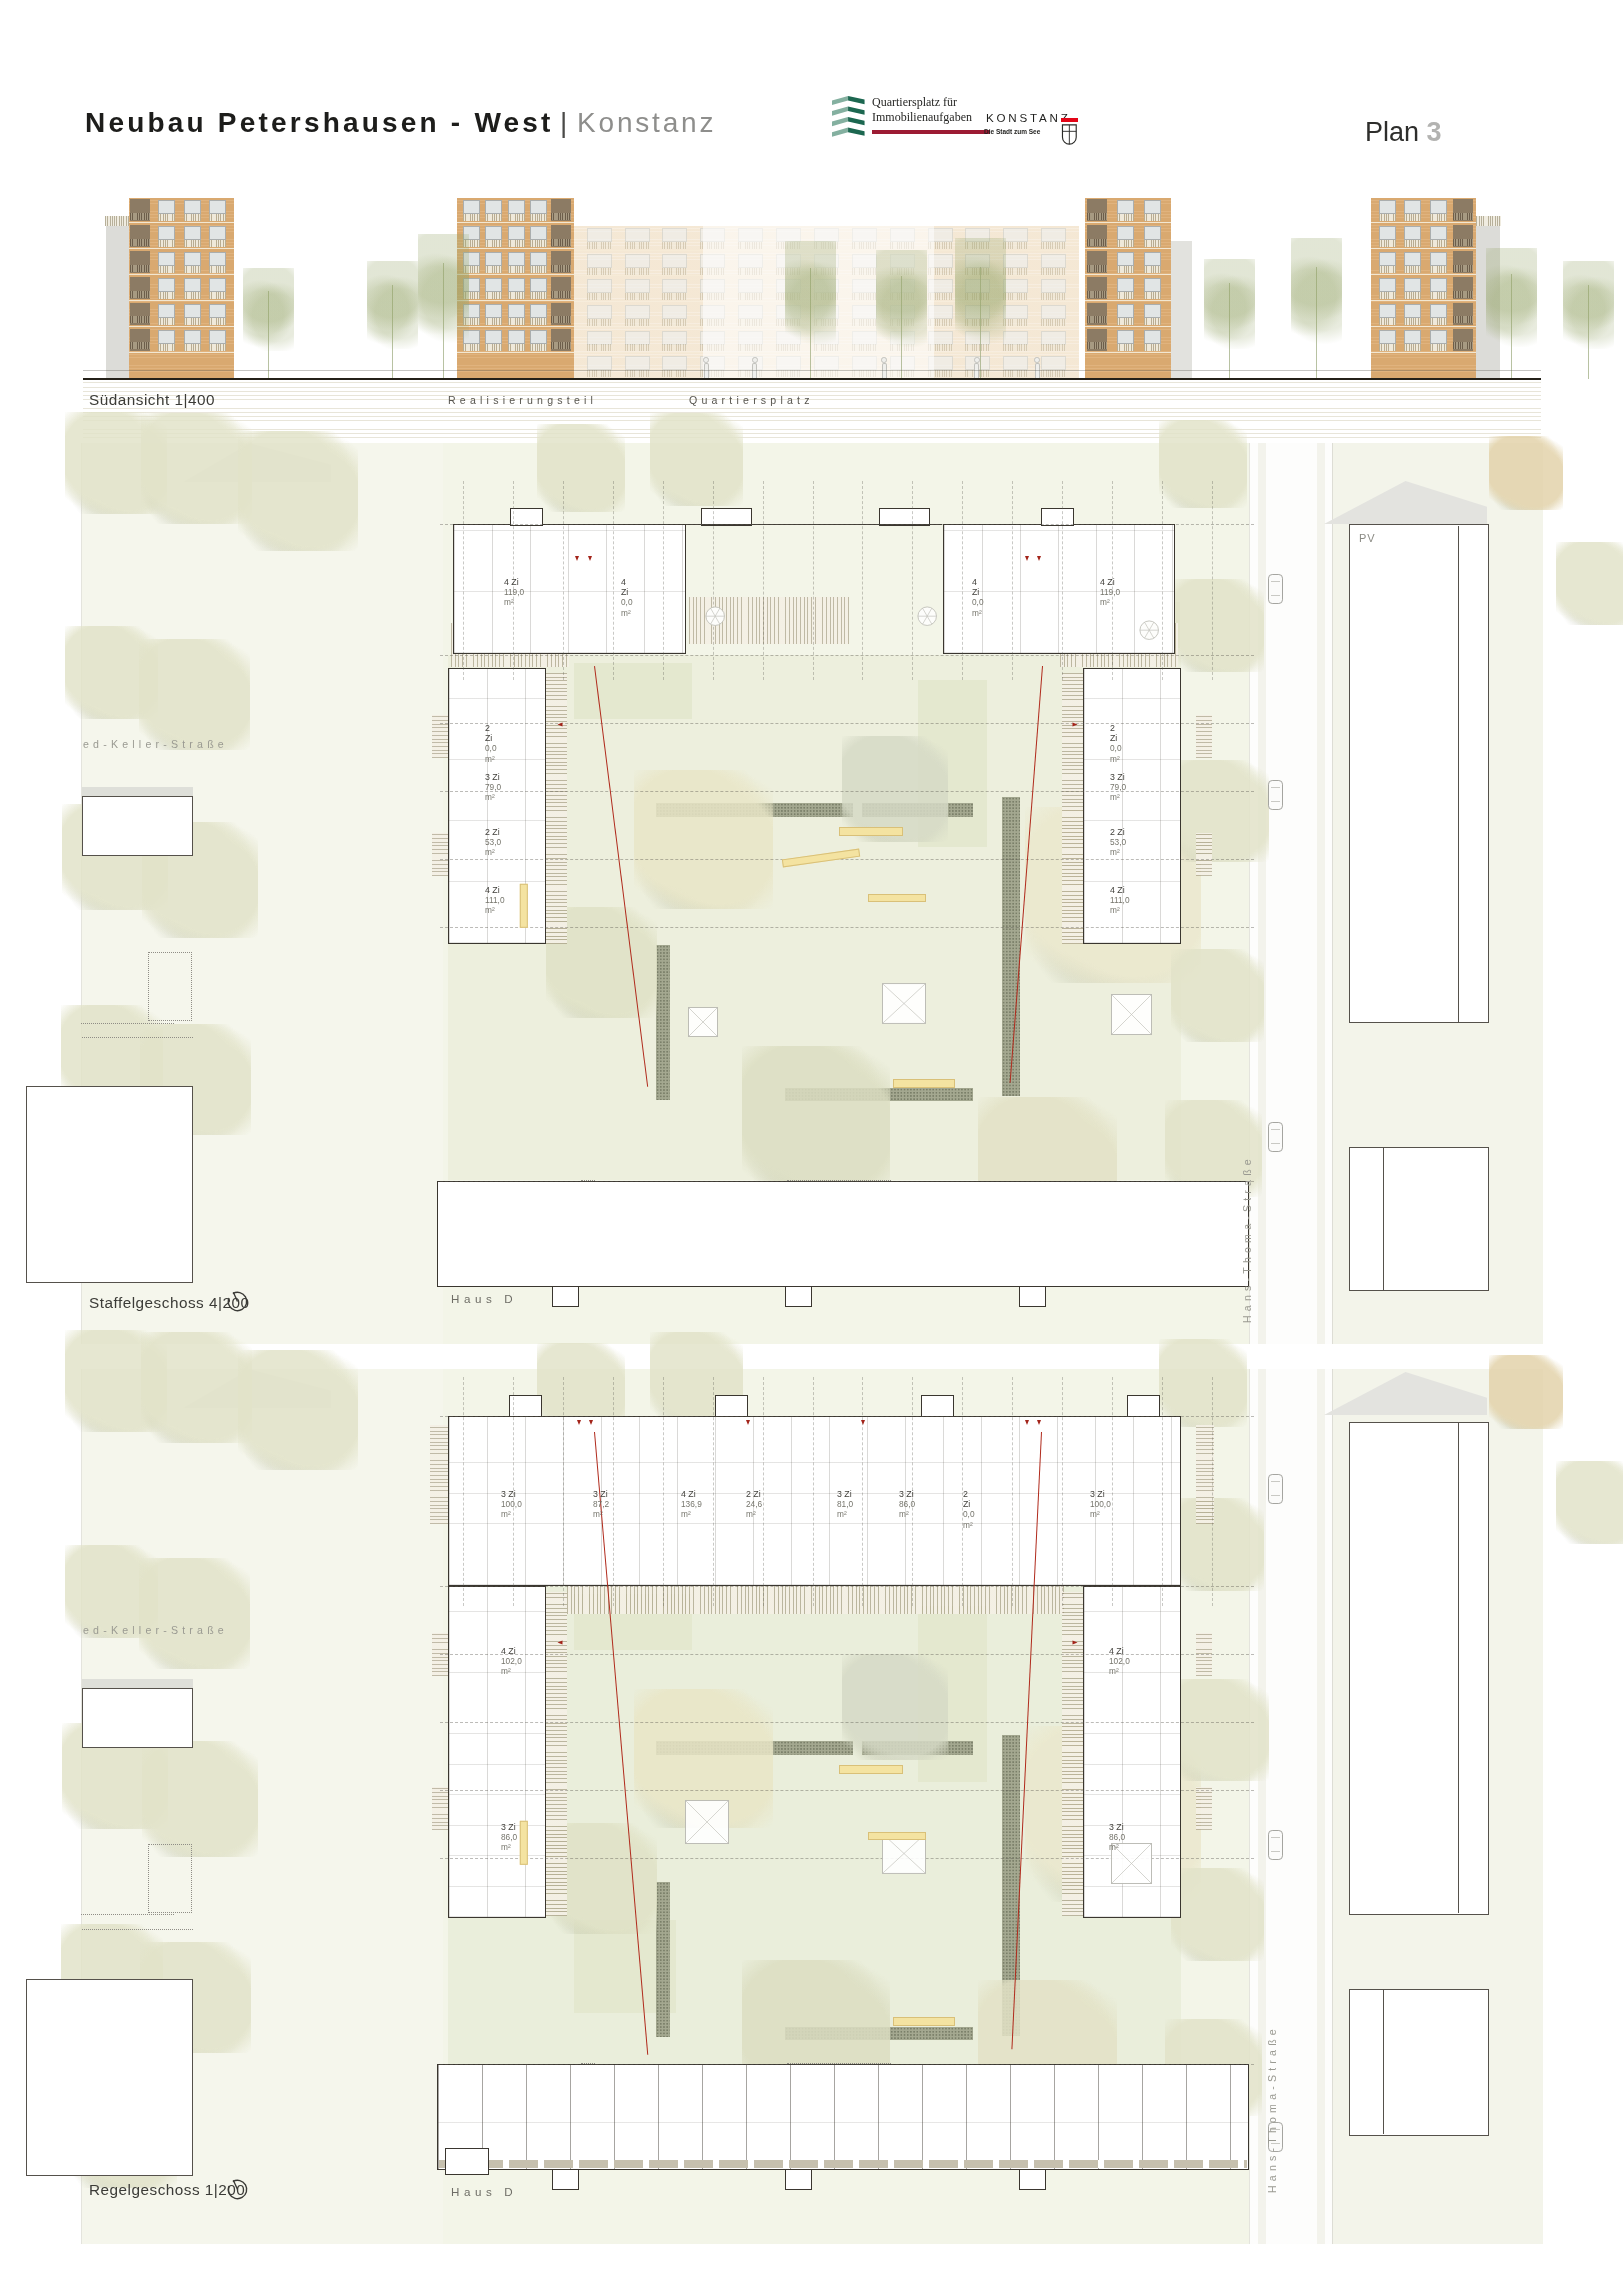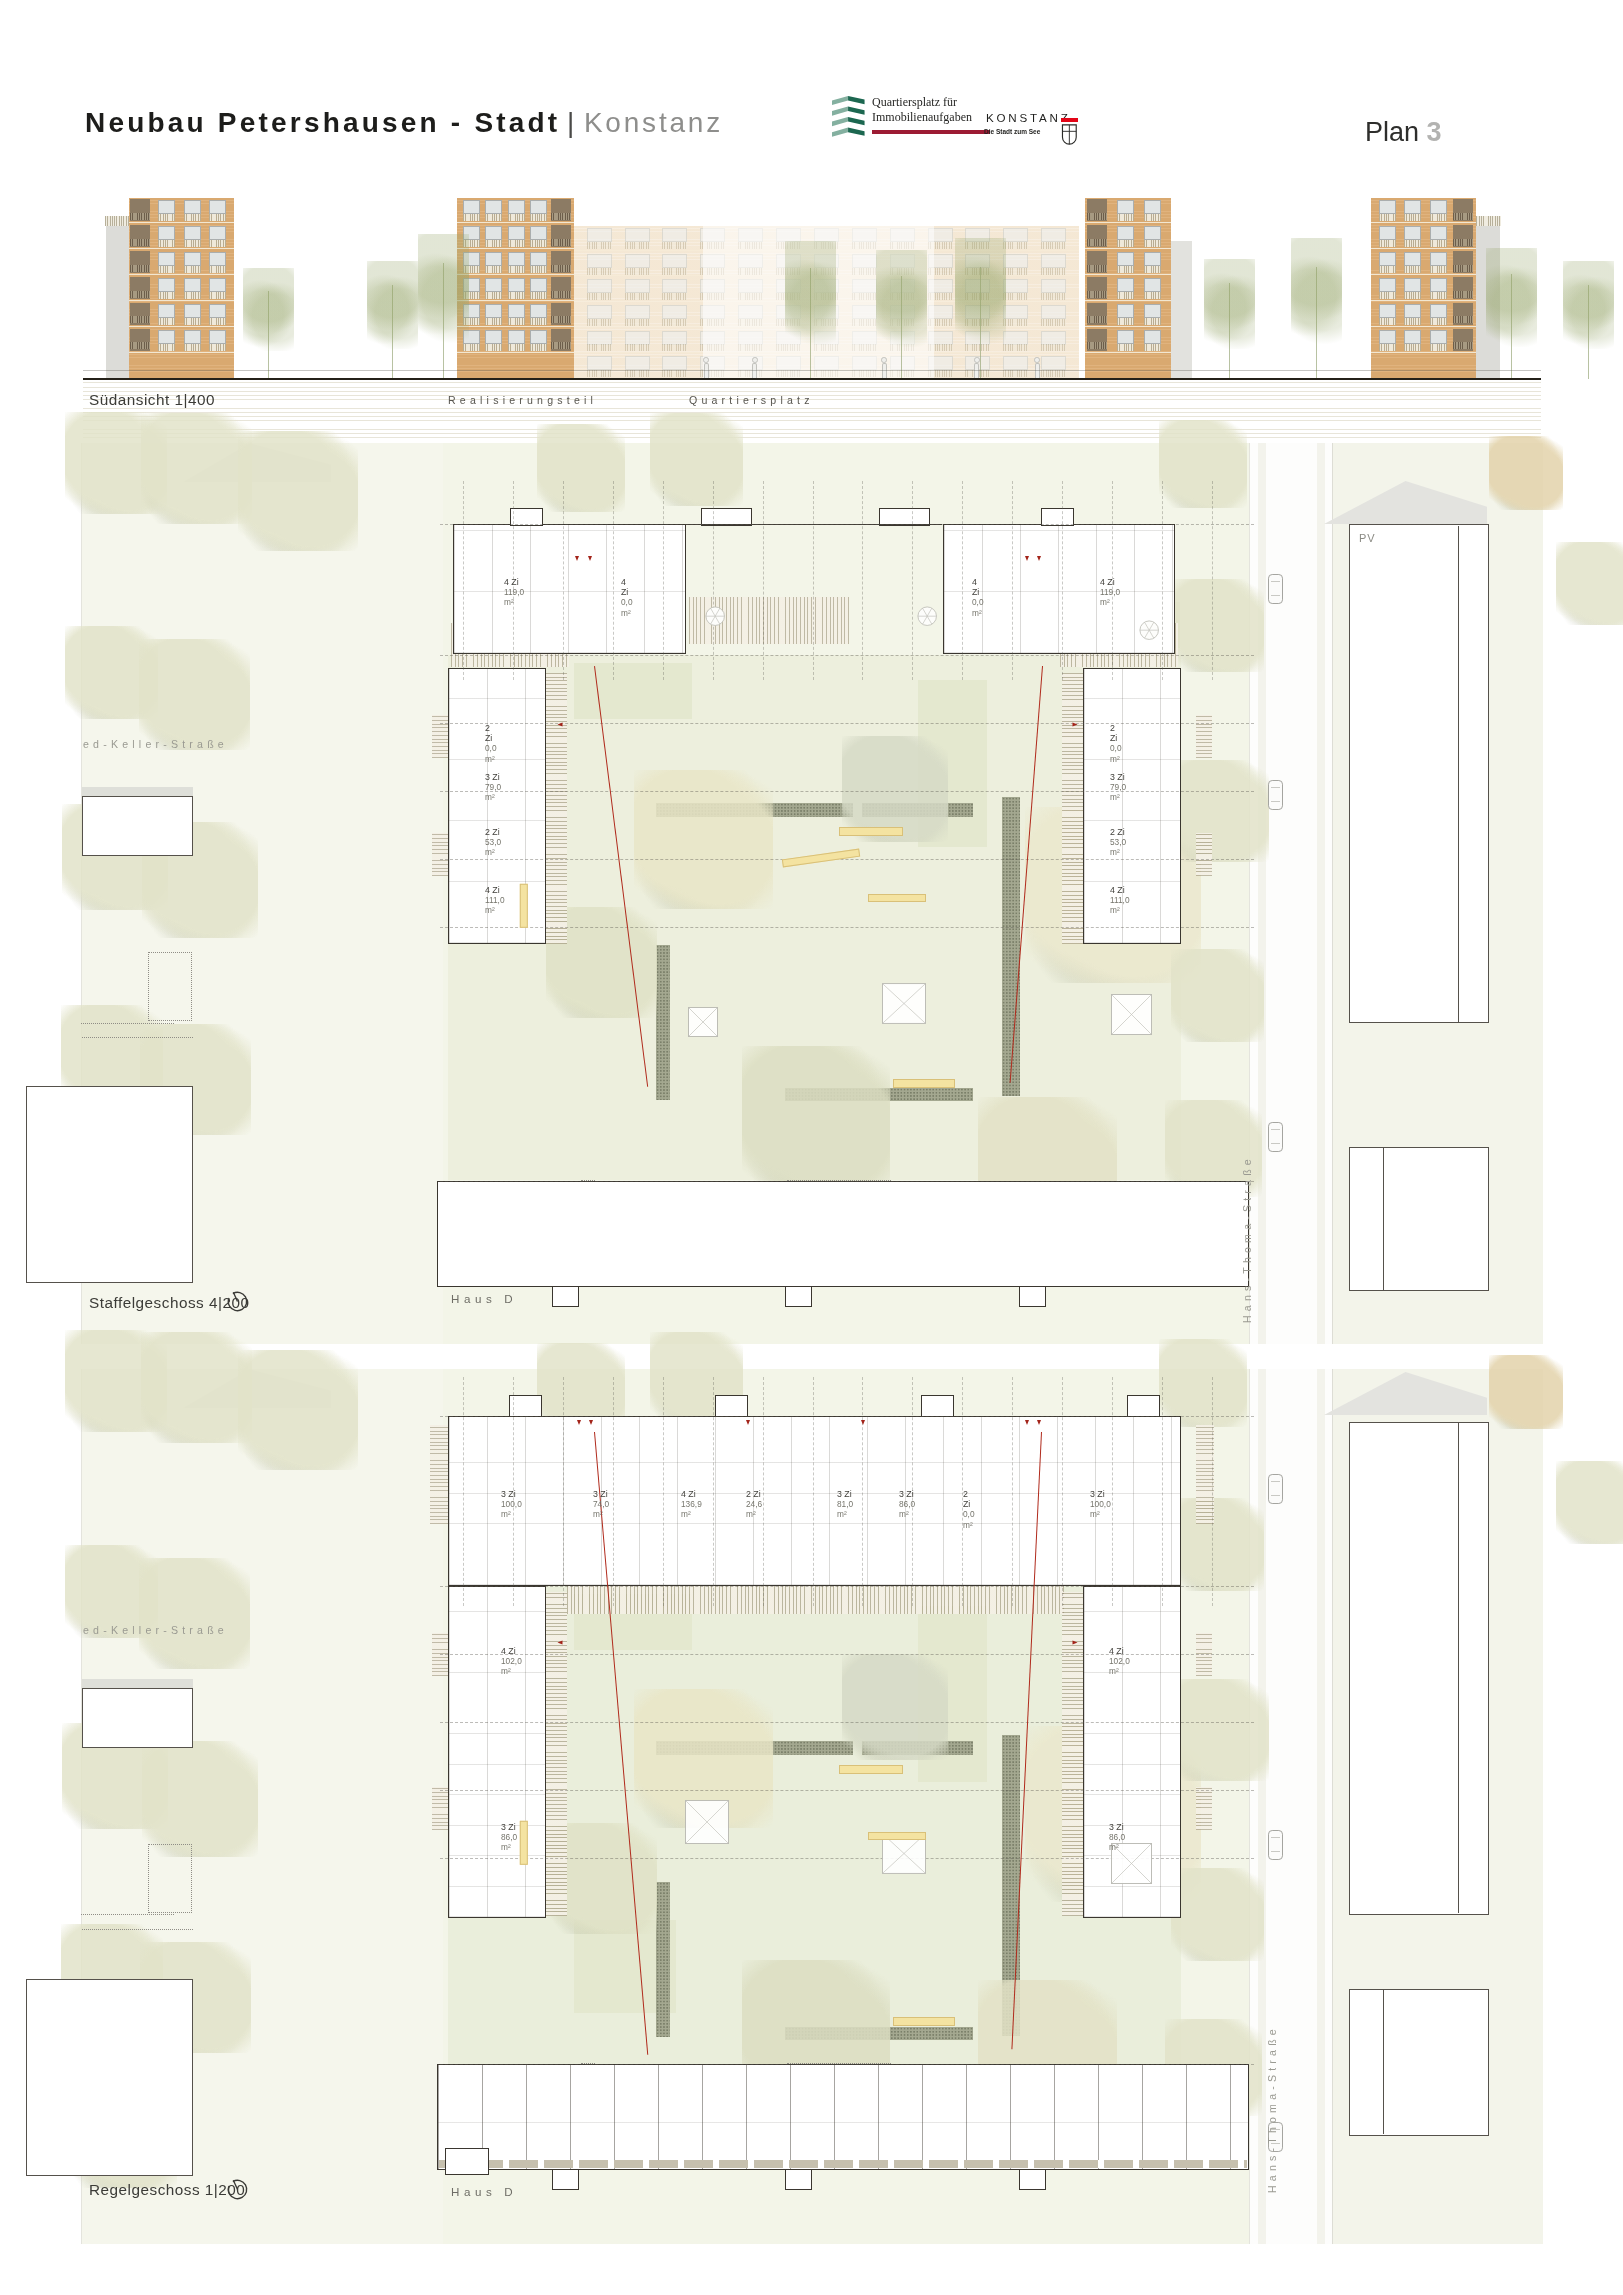--- a/index.html
+++ b/index.html
@@ -790,21 +790,21 @@
       </div>
       <div style="position: absolute; left: 1268px; top: 2122px; width: 15px; height: 30px; background: rgb(251, 251, 250); border: 0.9px solid rgb(165, 165, 160); border-radius: 4.2px; box-sizing: border-box;">
         <div style="position: absolute; left: 1.9px; top: 6px; width: 9.3px; height: 0.9px; background: rgb(201, 201, 196);"></div>
         <div style="position: absolute; left: 1.9px; top: 20.4px; width: 9.3px; height: 0.9px; background: rgb(201, 201, 196);"></div>
       </div>
     </div>
 
   <div class="txt-layer">
 
     <div id="title" class="lbl">
-      <span>Neubau Petershausen - Stadt</span><span class="sep">|</span><span class="city">Konstanz</span>
+      <span>Neubau Petershausen - West</span><span class="sep">|</span><span class="city">Konstanz</span>
     </div>
 
     <span class="abs" style="left:831px;top:95px;">
       <svg width="35" height="44" viewBox="0 0 76 96">
         <g>
           <polygon points="2,12 37,2 37,12 2,22" fill="#84b0a0"></polygon>
             <polygon points="37,2 73,10 73,20 37,12" fill="#1c6750"></polygon>
           <polygon points="2,35 37,25 37,35 2,45" fill="#84b0a0"></polygon>
             <polygon points="37,25 73,33 73,43 37,35" fill="#1c6750"></polygon>
           <polygon points="2,58 37,48 37,58 2,68" fill="#84b0a0"></polygon>
@@ -910,21 +910,21 @@
         <div class="unit" style="left: 1110px; top: 885px;">
           <div class="r">4 Zi</div>
           <div class="a">111,0 m²</div>
         </div>
         <div class="unit" style="left: 501px; top: 1489px;">
           <div class="r">3 Zi</div>
           <div class="a">100,0 m²</div>
         </div>
         <div class="unit" style="left: 593px; top: 1489px;">
           <div class="r">3 Zi</div>
-          <div class="a">74,0 m²</div>
+          <div class="a">87,2 m²</div>
         </div>
         <div class="unit" style="left: 681px; top: 1489px;">
           <div class="r">4 Zi</div>
           <div class="a">136,9 m²</div>
         </div>
         <div class="unit" style="left: 746px; top: 1489px;">
           <div class="r">2 Zi</div>
           <div class="a">24,6 m²</div>
         </div>
         <div class="unit" style="left: 837px; top: 1489px;">

